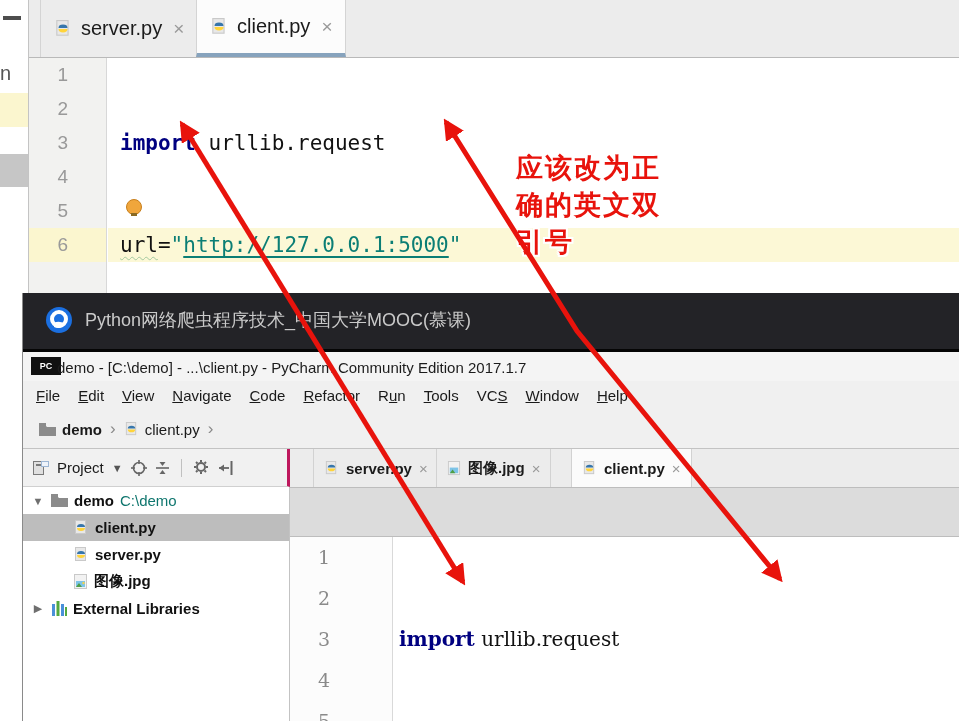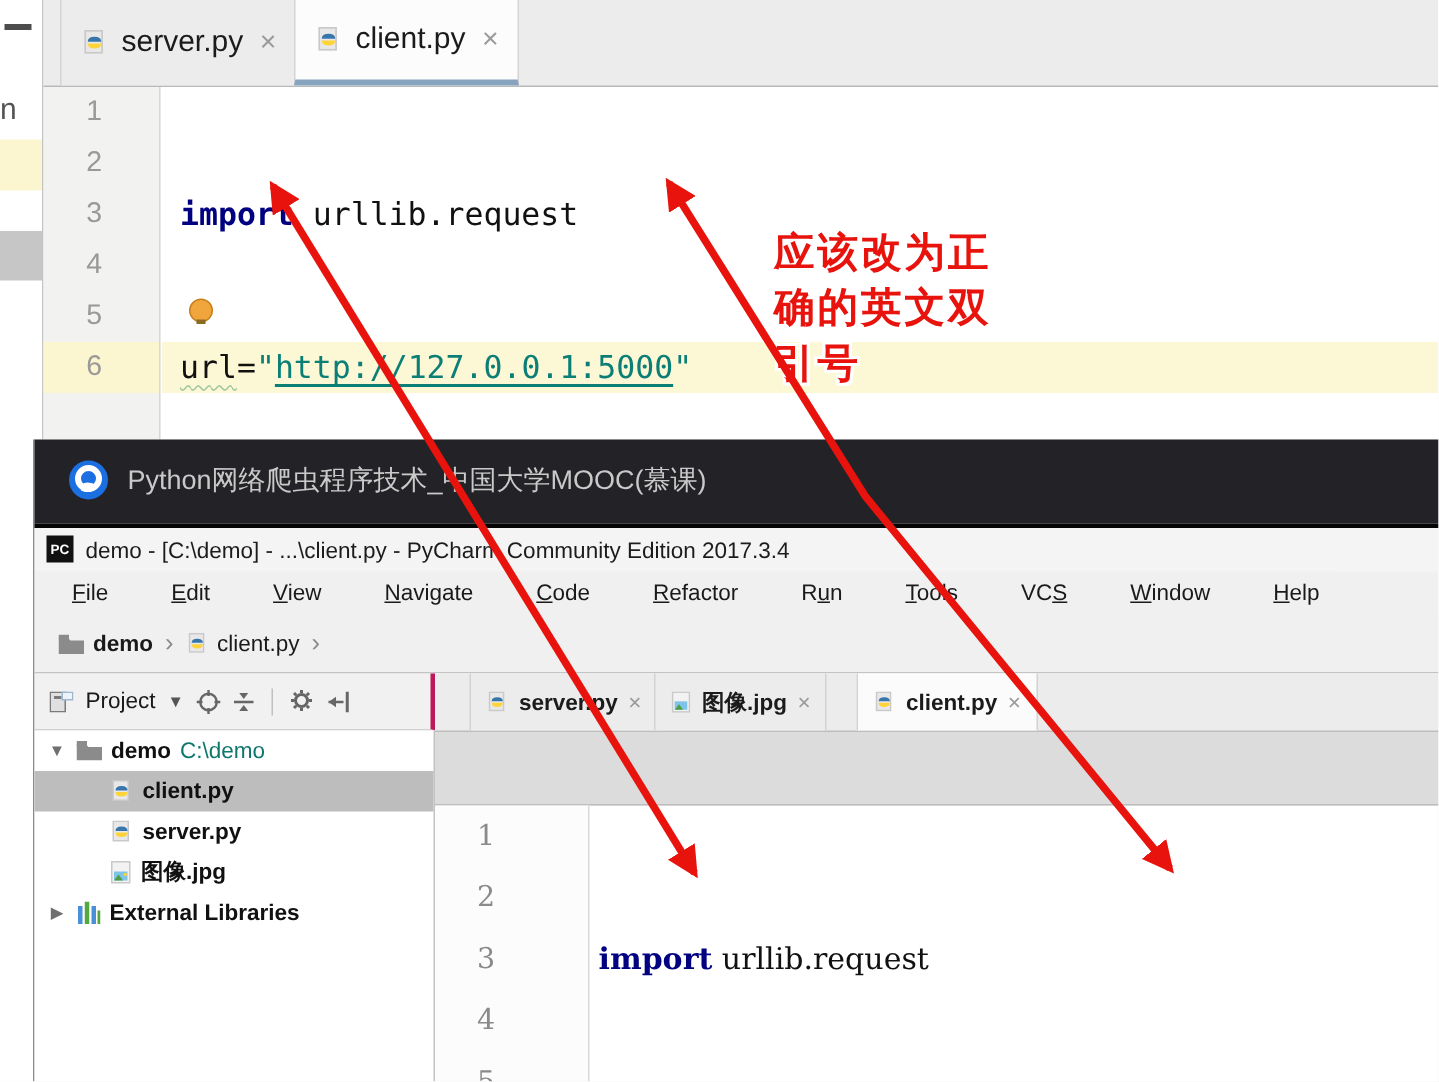--- a/index.html
+++ b/index.html
@@ -37,24 +37,24 @@
     text-shadow:-2px -2px 0 #fff,2px -2px 0 #fff,-2px 2px 0 #fff,2px 2px 0 #fff,0 2px 0 #fff,0 -2px 0 #fff,2px 0 0 #fff,-2px 0 0 #fff;}
   #note-top{left:516px;top:150px;font-size:27px;line-height:37px;}
   #note-bottom{left:793px;top:527px;font-size:28px;line-height:36px;z-index:30;}
   
   #win{left:22px;top:293px;width:937px;height:428px;border-left:1px solid #8a8a8a;box-sizing:border-box;background:#f0f0f0;}
   #player-bar{left:0;top:0;width:937px;height:56px;background:#232327;}
   #player-logo{left:22px;top:13px;width:28px;height:28px;}
   #player-title{left:62px;top:15px;font-size:18px;color:#c9c9c9;}
   #black-line{left:0;top:56px;width:937px;height:3px;background:#050505;}
   #pc-titlebar{left:0;top:59px;width:937px;height:29px;background:#f4f4f4;}
-  #pc-icon{left:8px;top:64px;width:18px;height:18px;background:#111;color:#fff;font-size:9px;font-weight:bold;
+  #pc-icon{left:8px;top:64px;width:30px;height:18px;background:#111;color:#fff;font-size:9px;font-weight:bold;
            display:flex;align-items:center;justify-content:center;text-align:right;}
   #pc-title{left:34px;top:66px;font-size:15px;color:#1c1c1c;}
-  #menubar{left:0;top:88px;width:867px;height:29px;background:#f0f0f0;display:flex;align-items:center;padding-left:16px;box-sizing:border-box;gap:24px;}
+  #menubar{left:0;top:88px;width:867px;height:29px;background:#f0f0f0;display:flex;align-items:center;padding-left:4px;box-sizing:border-box;}
   .menu-item{padding:0 9px;font-size:15px;color:#1a1a1a;}
   .menu-item .u{text-decoration:underline;}
   #crumbbar{left:0;top:117px;width:937px;height:39px;background:#f0f0f0;border-bottom:1px solid #c3c3c3;
             display:flex;align-items:center;padding-left:16px;gap:6px;box-sizing:border-box;}
   .crumb{font-size:15px;color:#1a1a1a;}
   .crumb.b{font-weight:bold;}
   .chev{color:#8a8a8a;font-size:17px;margin:0 2px;}
   
   #proj-head{left:0;top:156px;width:267px;height:38px;background:#f1f1f1;border-bottom:1px solid #d0d0d0;
              border-right:3px solid #be185d;display:flex;align-items:center;gap:8px;padding-left:10px;box-sizing:border-box;}
@@ -159,21 +159,21 @@
           <circle cx="14" cy="13" r="7" fill="none" stroke="#ffffff" stroke-width="4"></circle>
           <path d="M9 17 q5-3 11 1 q-4 6-11 3 z" fill="#ffffff"></path>
         </svg>
       </div>
       <div class="abs" id="player-title">Python网络爬虫程序技术_中国大学MOOC(慕课)</div>
     </div>
     <div class="abs" id="black-line"></div>
 
     <div class="abs" id="pc-titlebar"></div>
     <div class="abs" id="pc-icon">PC</div>
-    <div class="abs" id="pc-title">demo - [C:\demo] - ...\client.py - PyCharm Community Edition 2017.3.4</div>
+    <div class="abs" id="pc-title">demo - [C:\demo] - ...\client.py - PyCharm Community Edition 2017.1.7</div>
 
     <div class="abs" id="menubar">
       <span class="menu-item"><span class="u">F</span><span>ile</span></span>
       <span class="menu-item"><span class="u">E</span><span>dit</span></span>
       <span class="menu-item"><span class="u">V</span><span>iew</span></span>
       <span class="menu-item"><span class="u">N</span><span>avigate</span></span>
       <span class="menu-item"><span class="u">C</span><span>ode</span></span>
       <span class="menu-item"><span class="u">R</span><span>efactor</span></span>
       <span class="menu-item"><span>R</span><span class="u">u</span><span>n</span></span>
       <span class="menu-item"><span class="u">T</span><span>ools</span></span>

